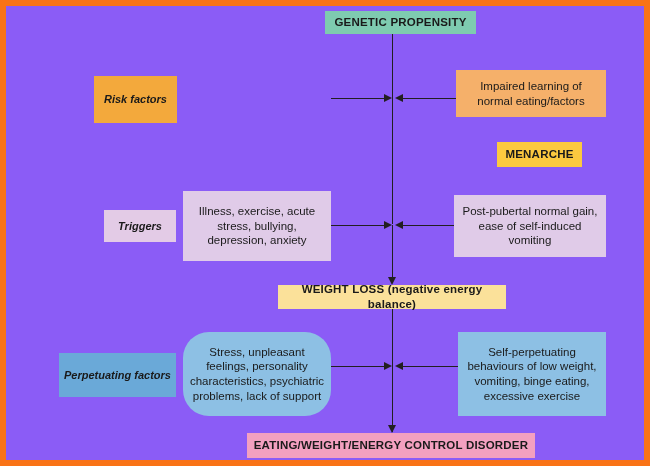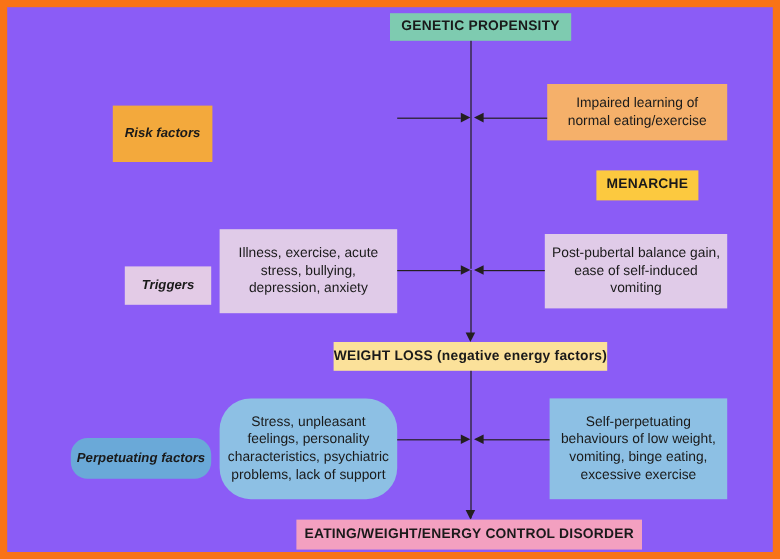--- a/index.html
+++ b/index.html
@@ -28,21 +28,20 @@
     align-items: center;
     justify-content: center;
     text-align: center;
     line-height: 1.28;
     color: #1a1a1a;
   }
   .label-box {
     font-style: italic;
     font-weight: bold;
     font-size: 11px;
-    margin-top: 12px;
   }
   .content-box {
     font-size: 11.5px;
   }
   .banner-box {
     font-weight: bold;
     font-size: 11.5px;
     letter-spacing: 0.2px;
   }
   .vline, .hline {
@@ -80,48 +79,48 @@
   <div class="box banner-box" style="left:319px; top:5px; width:151px; height:23px; background:#7ecbb0;">GENETIC PROPENSITY</div>
 
   <div class="vline" style="left:386px; top:28px; height:190px;"></div>
 
   <div class="box label-box" style="left:88px; top:70px; width:83px; height:47px; background:#f3a93c;">Risk factors</div>
 
 
   <div class="hline" style="left:325px; top:92px; width:53px;"></div>
   <div class="arrow arrow-right" style="left:378px; top:88px;"></div>
 
-  <div class="box content-box" style="left:450px; top:64px; width:150px; height:47px; background:#f5b06a; padding:4px 6px;">Impaired learning of normal eating/exercise</div>
+  <div class="box content-box" style="left:450px; top:64px; width:150px; height:47px; background:#f5b06a; padding:4px 6px;">Impaired learning of normal eating/factors</div>
 
   <div class="hline" style="left:396px; top:92px; width:54px;"></div>
   <div class="arrow arrow-left" style="left:389px; top:88px;"></div>
 
   <div class="box banner-box" style="left:491px; top:136px; width:85px; height:25px; background:#fcc93f;">MENARCHE</div>
 
   <div class="box label-box" style="left:98px; top:204px; width:72px; height:32px; background:#e3cbe6;">Triggers</div>
 
   <div class="box content-box" style="left:177px; top:185px; width:148px; height:70px; background:#e0cbe8; padding:4px 6px;">Illness, exercise, acute stress, bullying, depression, anxiety</div>
 
   <div class="hline" style="left:325px; top:219px; width:53px;"></div>
   <div class="arrow arrow-right" style="left:378px; top:215px;"></div>
 
-  <div class="box content-box" style="left:448px; top:189px; width:152px; height:62px; background:#e0cbe8; padding:4px 6px;">Post-pubertal balance gain, ease of self-induced vomiting</div>
+  <div class="box content-box" style="left:448px; top:189px; width:152px; height:62px; background:#e0cbe8; padding:4px 6px;">Post-pubertal normal gain, ease of self-induced vomiting</div>
 
   <div class="hline" style="left:396px; top:219px; width:52px;"></div>
   <div class="arrow arrow-left" style="left:389px; top:215px;"></div>
 
   <div class="vline" style="left:386px; top:219px; height:54px;"></div>
   <div class="arrow arrow-down" style="left:382px; top:271px;"></div>
 
-  <div class="box banner-box" style="left:272px; top:279px; width:228px; height:24px; background:#fbe19a;">WEIGHT LOSS (negative energy factors)</div>
+  <div class="box banner-box" style="left:272px; top:279px; width:228px; height:24px; background:#fbe19a;">WEIGHT LOSS (negative energy balance)</div>
 
   <div class="vline" style="left:386px; top:303px; height:123px;"></div>
   <div class="arrow arrow-down" style="left:382px; top:419px;"></div>
 
-  <div class="box label-box" style="left:53px; top:347px; width:117px; height:34px; background:#6aa9d8;border-radius:14px;">Perpetuating factors</div>
+  <div class="box label-box" style="left:53px; top:347px; width:117px; height:44px; background:#6aa9d8;">Perpetuating factors</div>
 
   <div class="box content-box" style="left:177px; top:326px; width:148px; height:84px; background:#8dc0e4; padding:4px 6px;border-radius:26px;">Stress, unpleasant feelings, personality characteristics, psychiatric problems, lack of support</div>
 
   <div class="hline" style="left:325px; top:360px; width:53px;"></div>
   <div class="arrow arrow-right" style="left:378px; top:356px;"></div>
 
   <div class="box content-box" style="left:452px; top:326px; width:148px; height:84px; background:#8dc0e4; padding:4px 6px;">Self-perpetuating behaviours of low weight, vomiting, binge eating, excessive exercise</div>
 
   <div class="hline" style="left:396px; top:360px; width:56px;"></div>
   <div class="arrow arrow-left" style="left:389px; top:356px;"></div>

